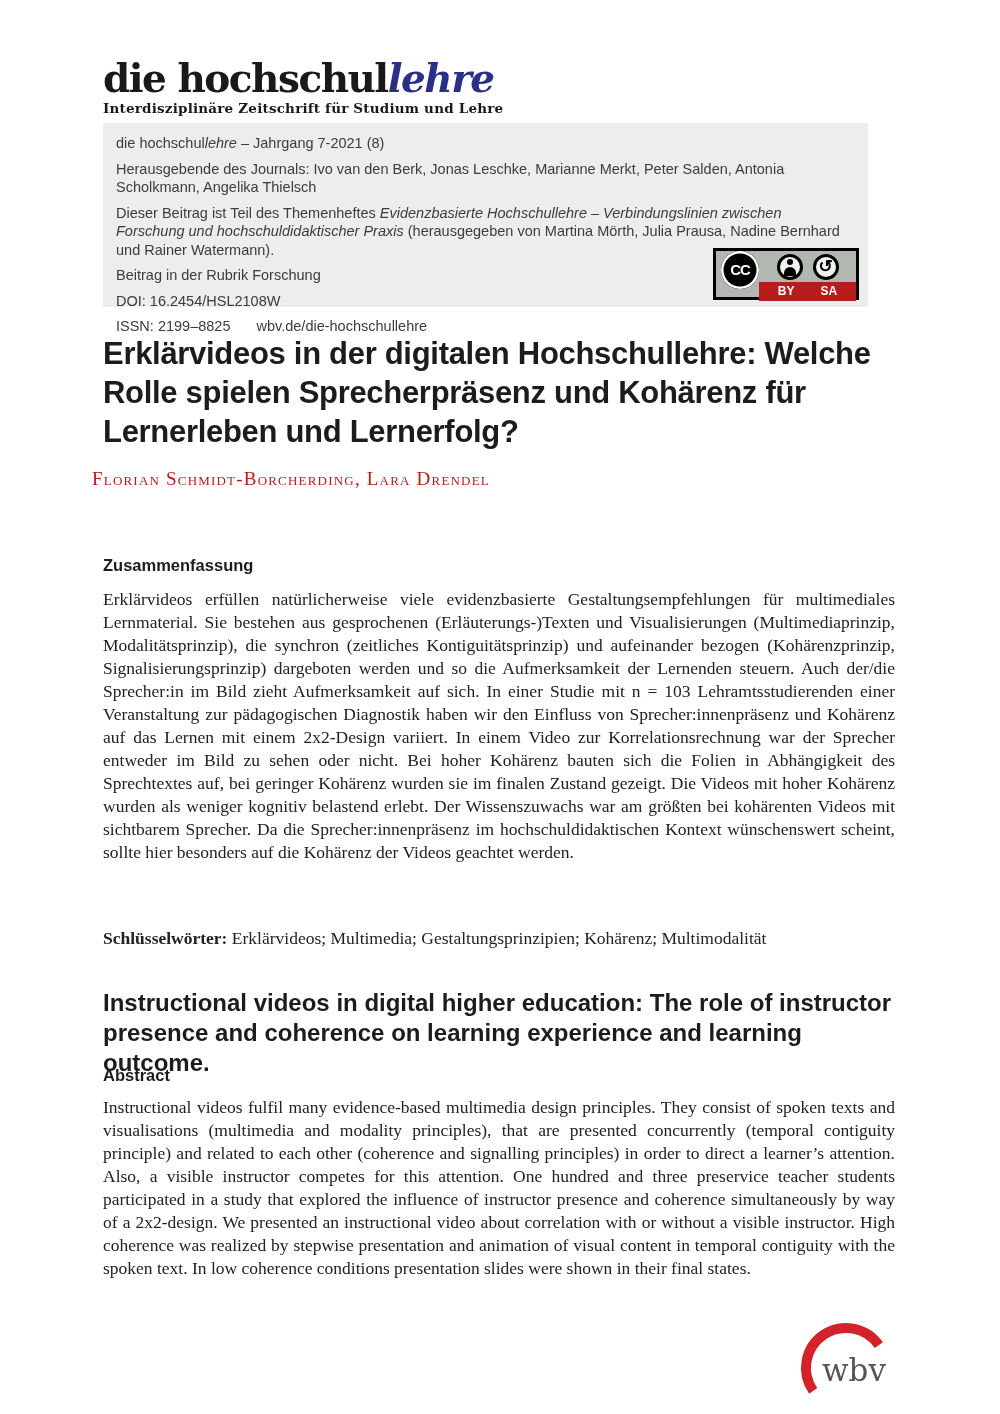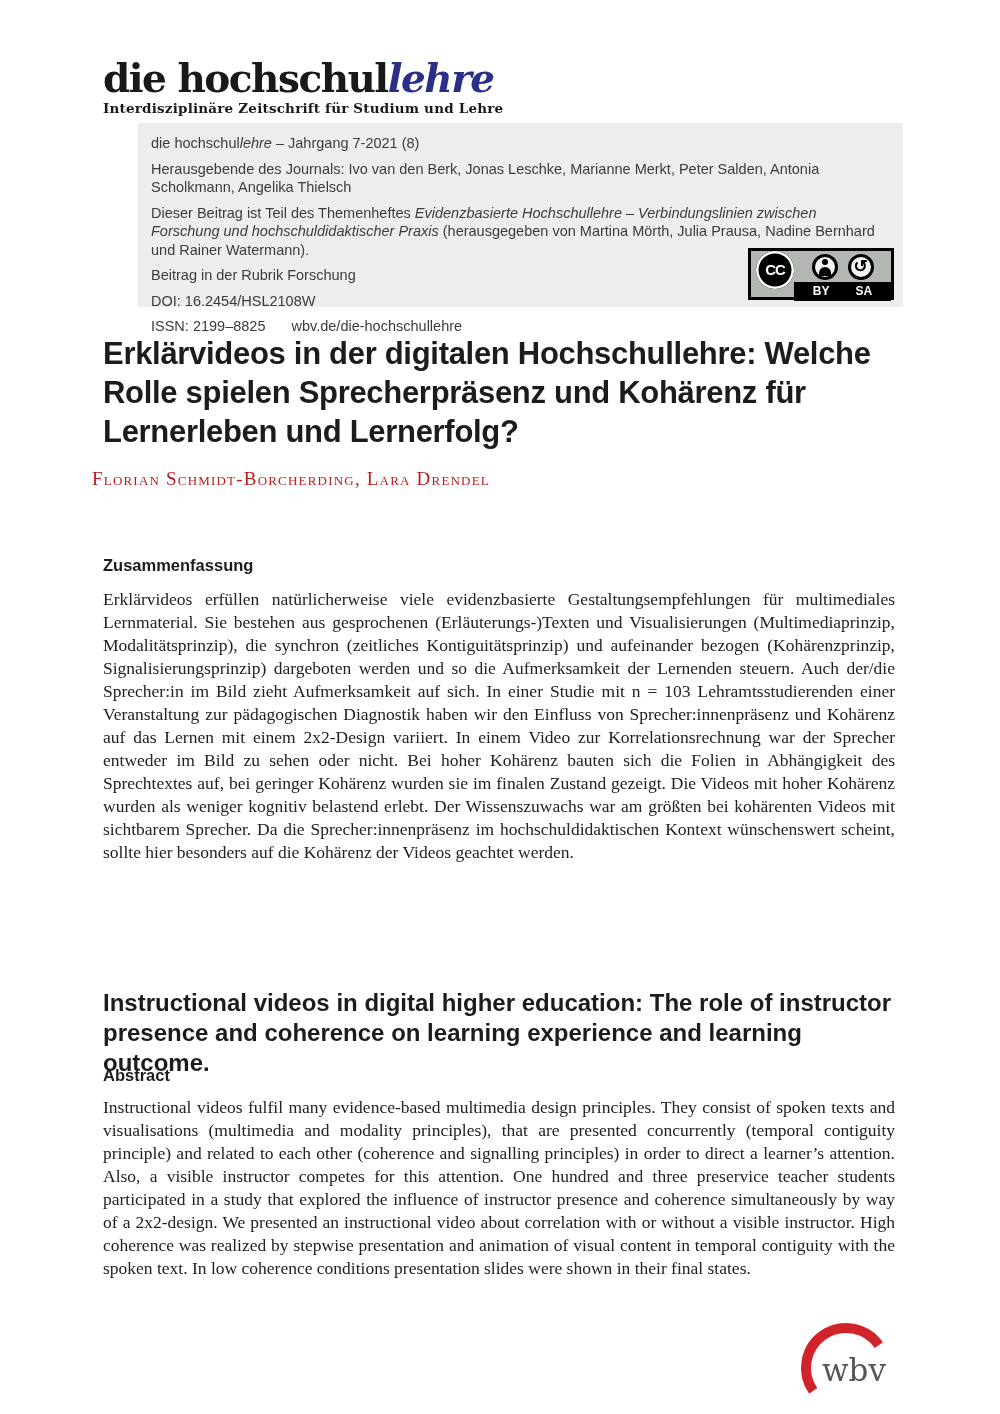--- a/index.html
+++ b/index.html
@@ -16,21 +16,21 @@
   }
   .logo-name .lehre { color:#2b3087; font-style:italic; }
   .logo-tagline {
     font-family:"DejaVu Serif", serif; font-weight:bold; font-size:13.5px;
     color:#191919; letter-spacing:0.2px; margin-top:1px;
   }
   
   .header-box {
     position:absolute; left:103px; top:123px; width:765px; height:184px;
     background:#ededed; padding:11px 14px 10px 13px;
-    font-size:14.5px; line-height:18.5px; color:#3c3c3c;margin-left:35px;
+    font-size:14.5px; line-height:18.5px; color:#3c3c3c;
   }
   .header-box p { margin-bottom:7px; }
   .header-box .em { font-style:italic; }
   .hb-issn .url { margin-left:26px; }
   
   .cc-badge {
     position:absolute; right:9px; bottom:7px; width:146px; height:52px;
     background:#b3b7b1; border:3px solid #000; display:flex; 
   }
   .cc-circle {
@@ -46,21 +46,21 @@
     width:26px; height:26px; border-radius:50%; background:#f2f2f0;
     border:3px solid #000; display:flex; align-items:center; justify-content:center;
     position:relative;
   }
   .person-head { position:absolute; top:2px; left:50%; transform:translateX(-50%);
     width:6px; height:6px; border-radius:50%; background:#000; }
   .person-body { position:absolute; bottom:1px; left:50%; transform:translateX(-50%);
     width:12px; height:9px; border-radius:6px 6px 0 0; background:#000; }
   .sa-glyph { font-size:17px; font-weight:bold; color:#000; line-height:1; margin-top:-2px; }
   .cc-labels {
-    width:100%; flex:1; background:#000000; color:#fff; display:flex; gap:26px;
+    width:100%; flex:1; background:#b91c1c; color:#fff; display:flex; gap:26px;
     align-items:center; justify-content:center; font-weight:bold; font-size:12px;
     margin-top:2px;
   }
   
   .title-de {
     position:absolute; left:103px; top:334px; width:800px;
     font-weight:bold; font-size:31px; line-height:39px; color:#1c1c1c;
     letter-spacing:-0.3px;
   }
   .authors {
@@ -130,20 +130,21 @@
     </div>
   </div>
 
   <h1 class="title-de">Erklärvideos in der digitalen Hochschullehre: Welche Rolle spielen Sprecherpräsenz und Kohärenz für Lernerleben und Lernerfolg?</h1>
 
   <div class="authors">Florian Schmidt-Borcherding, Lara Drendel</div>
 
   <h2 class="sec-heading h-zf">Zusammenfassung</h2>
   <p class="body-para p-de" lang="de">Erklärvideos erfüllen natürlicherweise viele evidenzbasierte Gestaltungsempfehlungen für multimediales Lernmaterial. Sie bestehen aus gesprochenen (Erläuterungs-)Texten und Visualisierungen (Multimediaprinzip, Modalitätsprinzip), die synchron (zeitliches Kontiguitätsprinzip) und aufeinander bezogen (Kohärenzprinzip, Signalisierungsprinzip) dargeboten werden und so die Aufmerksamkeit der Lernenden steuern. Auch der/die Sprecher:in im Bild zieht Aufmerksamkeit auf sich. In einer Studie mit n = 103 Lehramtsstudierenden einer Veranstaltung zur pädagogischen Diagnostik haben wir den Einfluss von Sprecher:innenpräsenz und Kohärenz auf das Lernen mit einem 2x2-Design variiert. In einem Video zur Korrelationsrechnung war der Sprecher entweder im Bild zu sehen oder nicht. Bei hoher Kohärenz bauten sich die Folien in Abhängigkeit des Sprechtextes auf, bei geringer Kohärenz wurden sie im finalen Zustand gezeigt. Die Videos mit hoher Kohärenz wurden als weniger kognitiv belastend erlebt. Der Wissenszuwachs war am größten bei kohärenten Videos mit sichtbarem Sprecher. Da die Sprecher:innenpräsenz im hochschuldidaktischen Kontext wünschenswert scheint, sollte hier besonders auf die Kohärenz der Videos geachtet werden.</p>
 
+  <p class="keywords"><span class="kw-label">Schlüsselwörter:</span><span> Erklärvideos; Multimedia; Gestaltungsprinzipien; Kohärenz; Multimodalität</span></p>
 
   <h2 class="title-en">Instructional videos in digital higher education: The role of instructor presence and coherence on learning experience and learning outcome.</h2>
 
   <h2 class="sec-heading h-ab">Abstract</h2>
   <p class="body-para p-en" lang="en">Instructional videos fulfil many evidence-based multimedia design principles. They consist of spoken texts and visualisations (multimedia and modality principles), that are presented concurrently (temporal contiguity principle) and related to each other (coherence and signalling principles) in order to direct a learner’s attention. Also, a visible instructor competes for this attention. One hundred and three preservice teacher students participated in a study that explored the influence of instructor presence and coherence simultaneously by way of a 2x2-design. We presented an instructional video about correlation with or without a visible instructor. High coherence was realized by stepwise presentation and animation of visual content in temporal contiguity with the spoken text. In low coherence conditions presentation slides were shown in their final states.</p>
 
   <div class="wbv-logo">
     <svg width="110" height="88" viewBox="0 0 110 88">
       <path d="M 27.2 72.9 A 40 40 0 1 1 92.8 27.1" fill="none" stroke="#d2232a" stroke-width="10" stroke-linecap="butt"></path>
       <text x="36" y="63" font-family="DejaVu Serif, serif" font-size="31" fill="#54565b">wbv</text>

